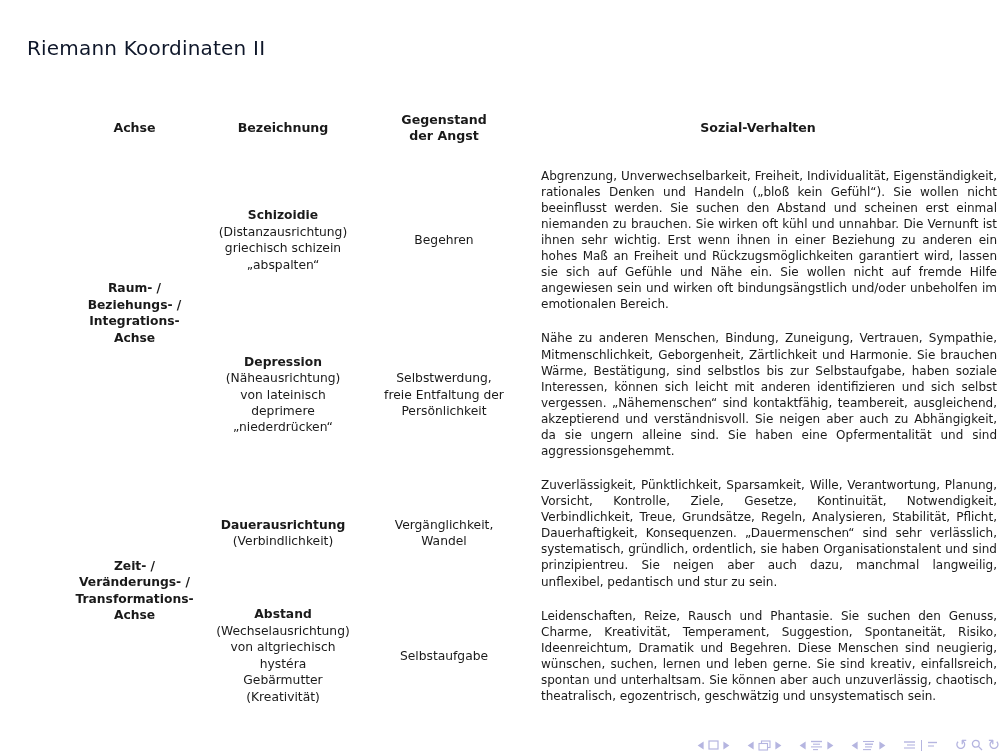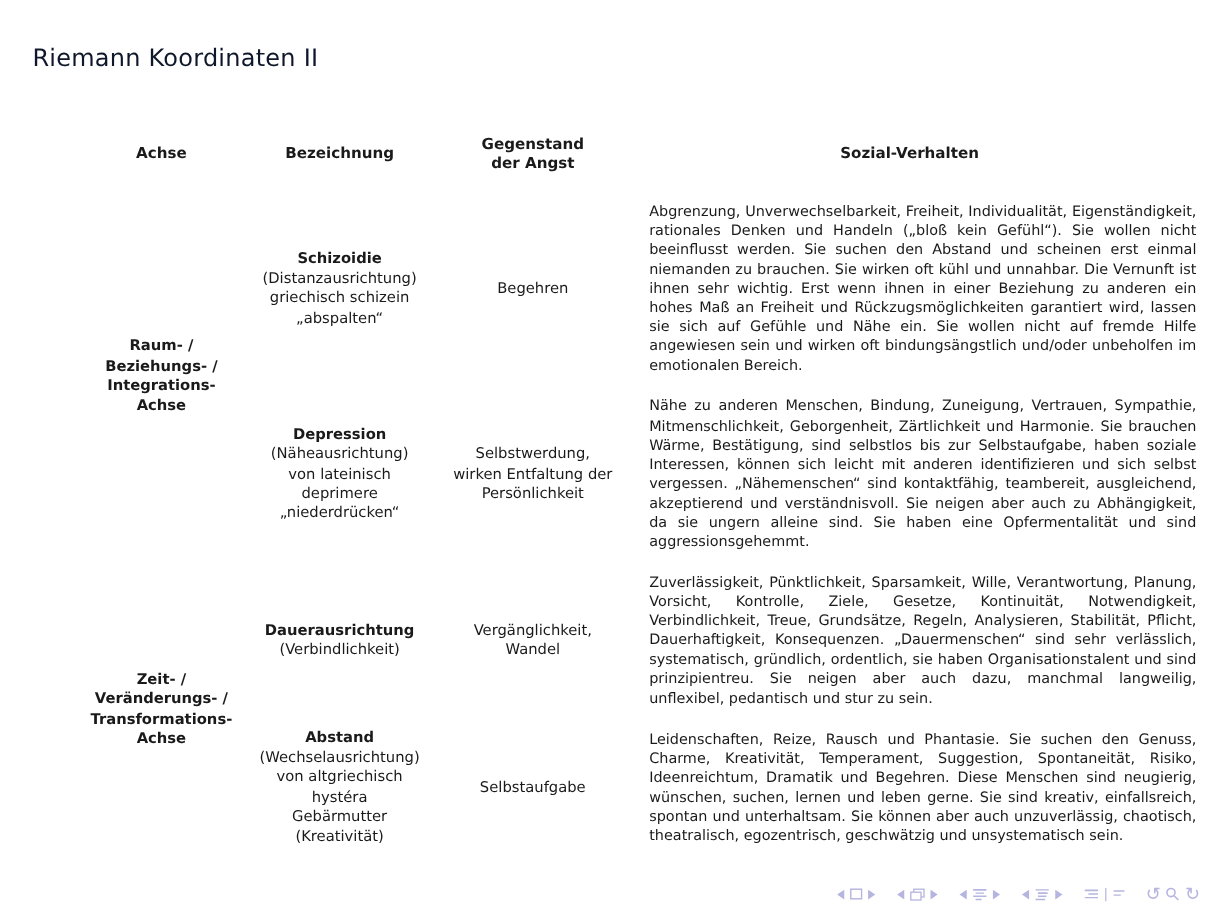--- a/index.html
+++ b/index.html
@@ -117,21 +117,21 @@
       </tr>
       <tr>
         <td class="cell-center">
           <div class="bez-title">Depression</div>
           <div class="pre">(Näheausrichtung)
 von lateinisch
 deprimere
 „niederdrücken“</div>
         </td>
         <td class="cell-center pre">Selbstwerdung,
-wirken Entfaltung der
+freie Entfaltung der
 Persönlichkeit</td>
         <td class="soz" lang="de">Nähe zu anderen Menschen, Bindung, Zuneigung, Vertrauen, Sympathie, Mitmenschlichkeit, Geborgenheit, Zärtlichkeit und Harmonie. Sie brauchen Wärme, Bestätigung, sind selbstlos bis zur Selbstaufgabe, haben soziale Interessen, können sich leicht mit anderen identifizieren und sich selbst vergessen. „Nähemenschen“ sind kontaktfähig, teambereit, ausgleichend, akzeptierend und verständnisvoll. Sie neigen aber auch zu Abhängigkeit, da sie ungern alleine sind. Sie haben eine Opfermentalität und sind aggressionsgehemmt.</td>
       </tr>
       <tr>
         <td rowspan="2" class="cell-center bold pre">Zeit- /
 Veränderungs- /
 Transformations-
 Achse</td>
         <td class="cell-center">
           <div class="bez-title">Dauerausrichtung</div>

